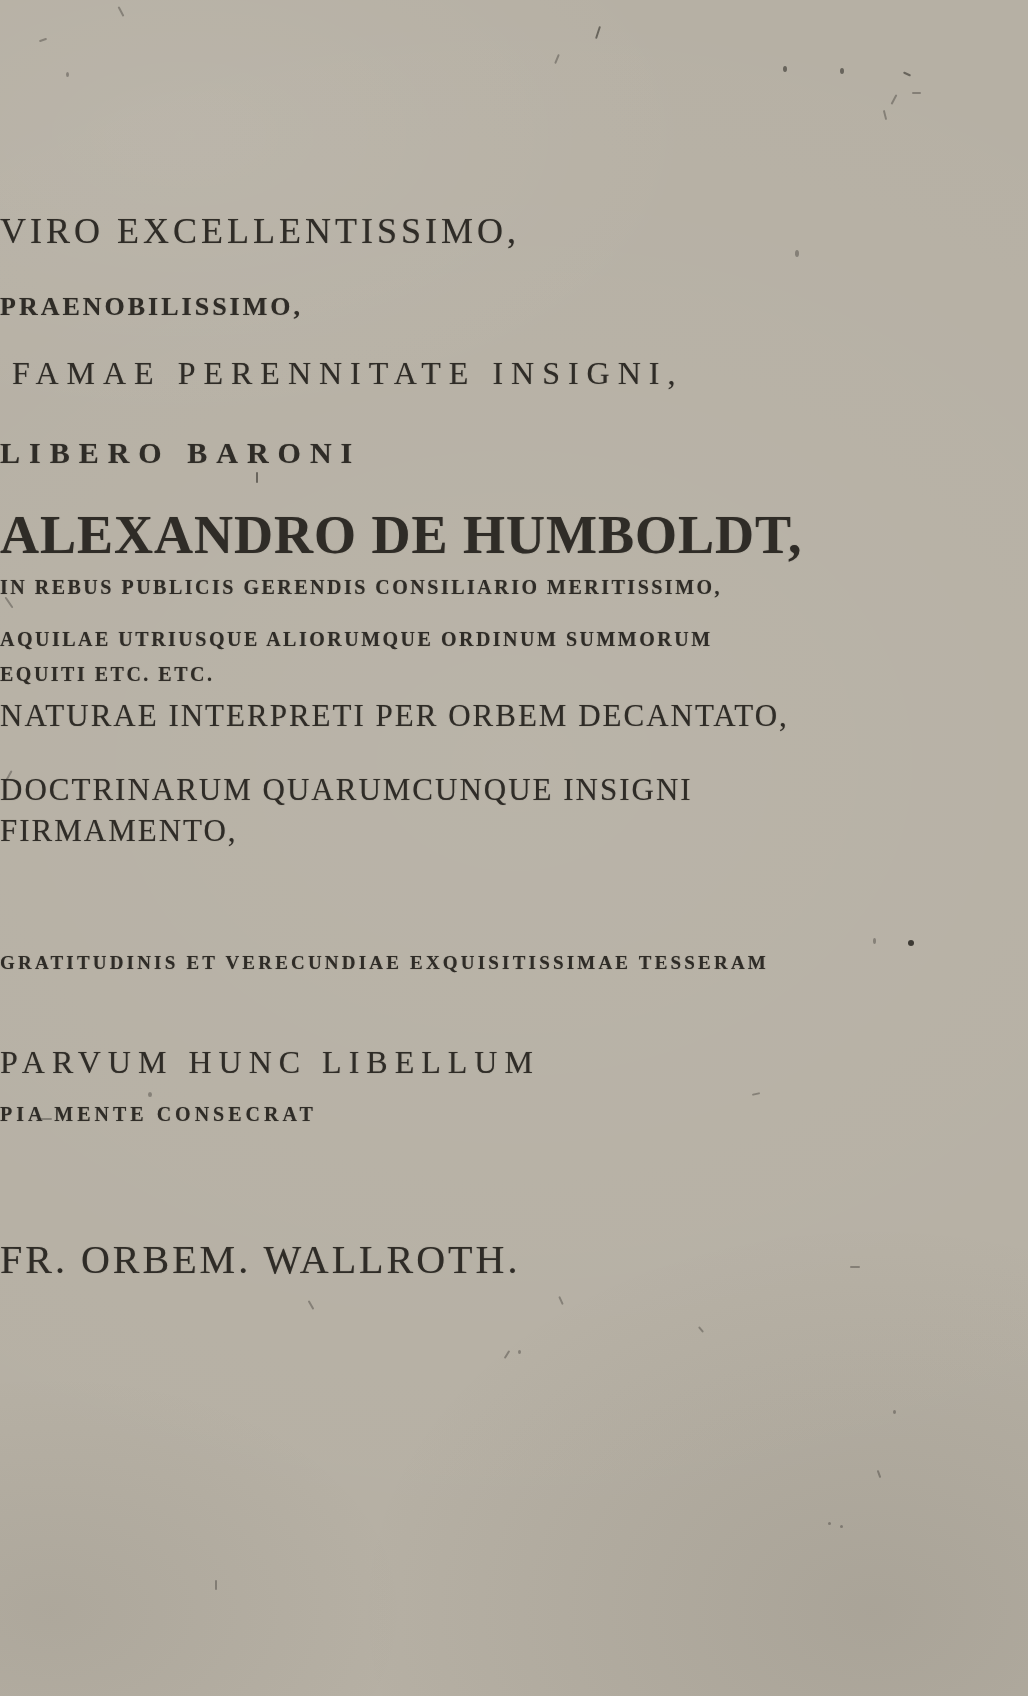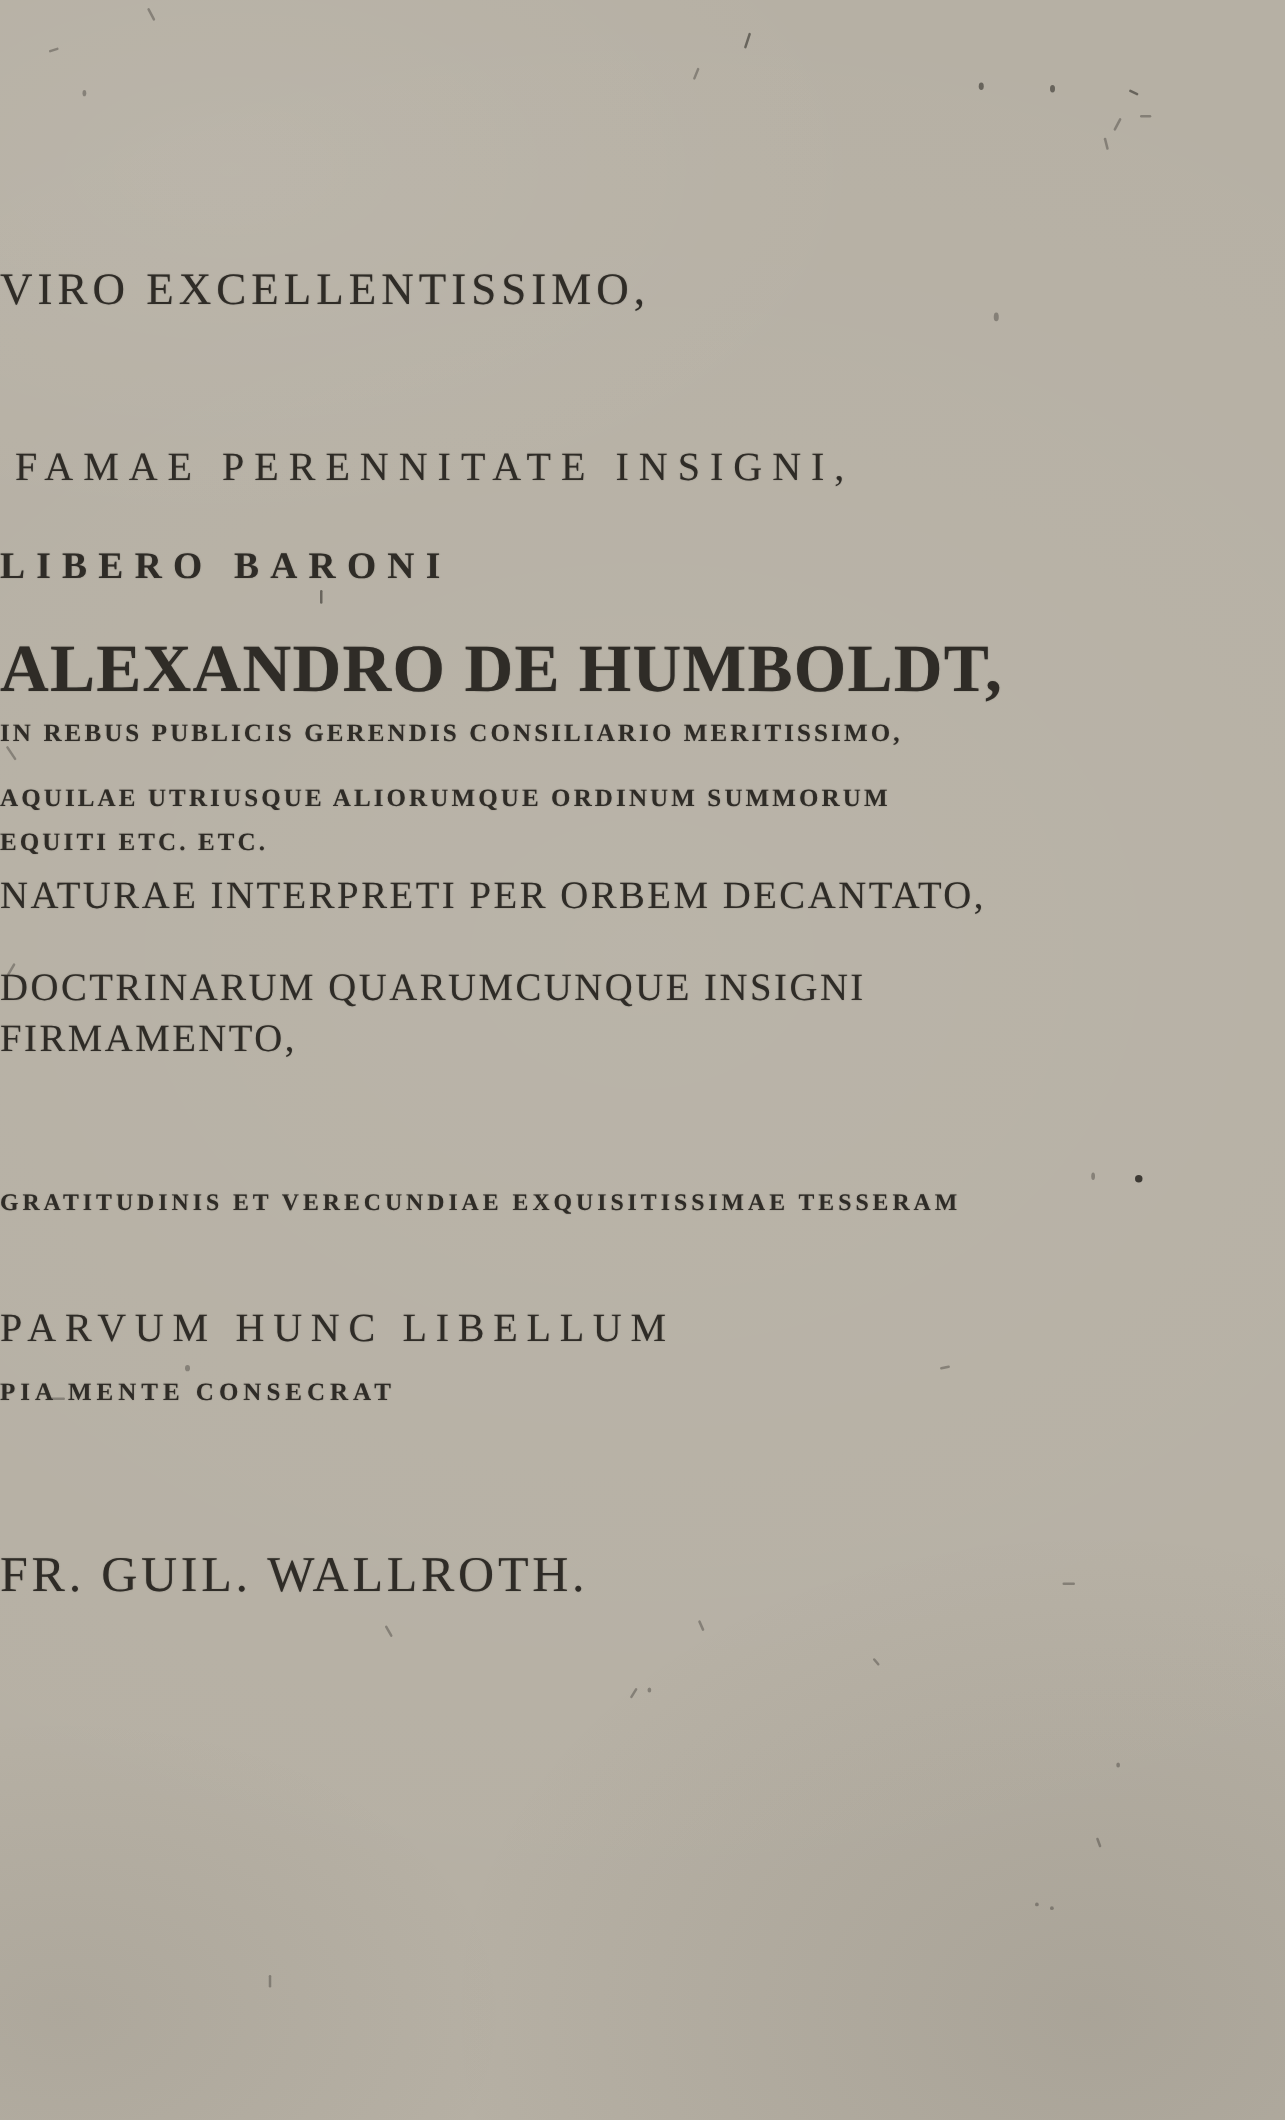--- a/index.html
+++ b/index.html
@@ -53,33 +53,34 @@
   .mk-dot  { border-radius: 50%; }
   .mk-dash { height: 2px; border-radius: 1px; }
   .mk-faint { background: rgba(40,38,33,0.35); }
 </style>
 </head>
 <body>
 
 <div class="page">
 
   <div class="line l-honorific1">VIRO EXCELLENTISSIMO,</div>
+  <div class="line l-honorific2">PRAENOBILISSIMO,</div>
   <div class="line l-honorific3">FAMAE PERENNITATE INSIGNI,</div>
   <div class="line l-rank">LIBERO BARONI</div>
   <div class="line l-name">ALEXANDRO DE HUMBOLDT,</div>
   <div class="line l-office1">IN REBUS PUBLICIS GERENDIS CONSILIARIO MERITISSIMO,</div>
   <div class="line l-office2">AQUILAE UTRIUSQUE ALIORUMQUE ORDINUM SUMMORUM</div>
   <div class="line l-office3">EQUITI ETC. ETC.</div>
   <div class="line l-epithet1">NATURAE INTERPRETI PER ORBEM DECANTATO,</div>
   <div class="line l-epithet2">DOCTRINARUM QUARUMCUNQUE INSIGNI</div>
   <div class="line l-epithet3">FIRMAMENTO,</div>
   <div class="line l-tribute">GRATITUDINIS ET VERECUNDIAE EXQUISITISSIMAE TESSERAM</div>
   <div class="line l-gift">PARVUM HUNC LIBELLUM</div>
   <div class="line l-consecrate">PIA MENTE CONSECRAT</div>
-  <div class="line l-author">FR. GUIL. WALLROTH.</div>
+  <div class="line l-author">FR. ORBEM. WALLROTH.</div>
 
   <div class="mk mk-line" style="left:597px; top:26px; height:13px; transform:rotate(18deg);"></div>
   <div class="mk mk-line mk-faint" style="left:556px; top:54px; height:10px; transform:rotate(22deg);"></div>
   <div class="mk mk-dot" style="left:783px; top:66px; width:4px; height:6px;"></div>
   <div class="mk mk-dot" style="left:840px; top:68px; width:4px; height:6px;"></div>
   <div class="mk mk-line" style="left:906px; top:70px; height:8px; transform:rotate(-65deg);"></div>
   <div class="mk mk-line mk-faint" style="left:893px; top:94px; height:11px; transform:rotate(28deg);"></div>
   <div class="mk mk-dash mk-faint" style="left:912px; top:92px; width:9px;"></div>
   <div class="mk mk-line mk-faint" style="left:884px; top:110px; height:10px; transform:rotate(-14deg);"></div>
   <div class="mk mk-line mk-faint" style="left:42px; top:36px; height:8px; transform:rotate(72deg);"></div>

